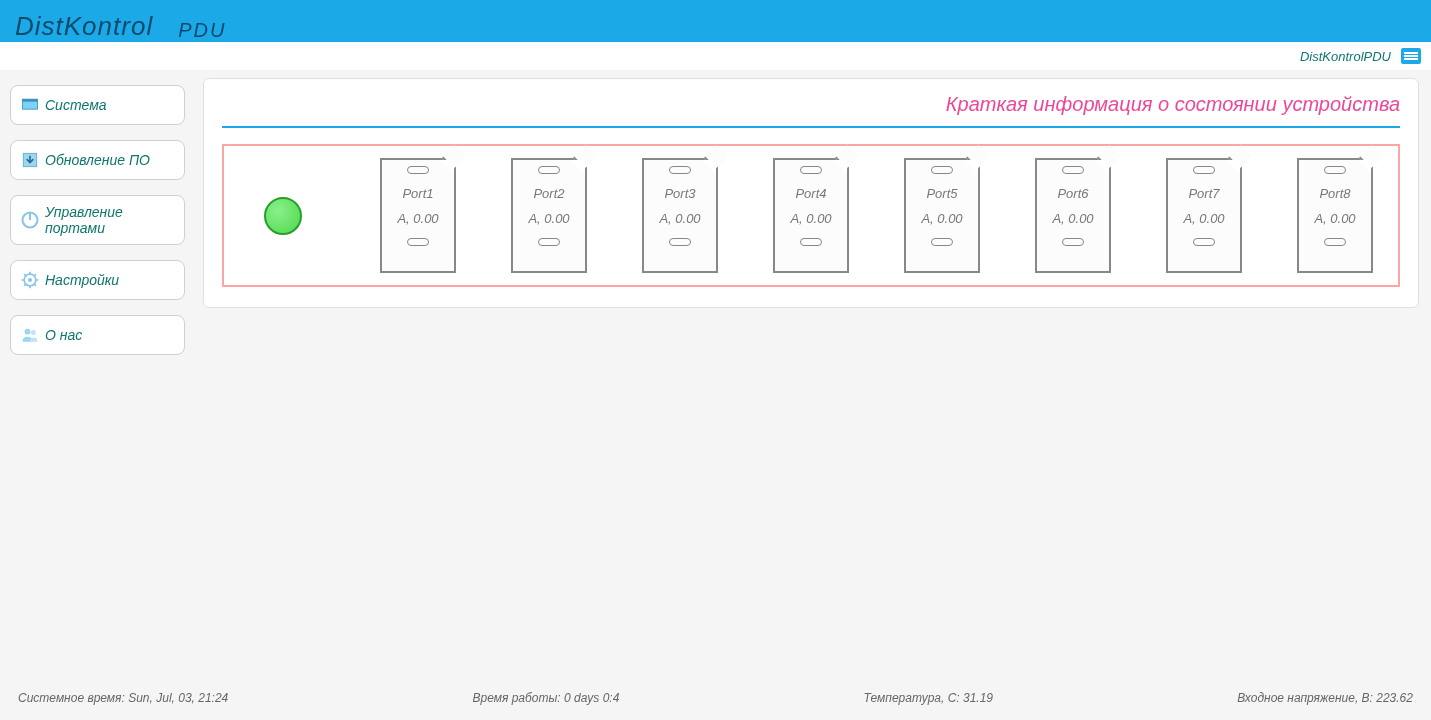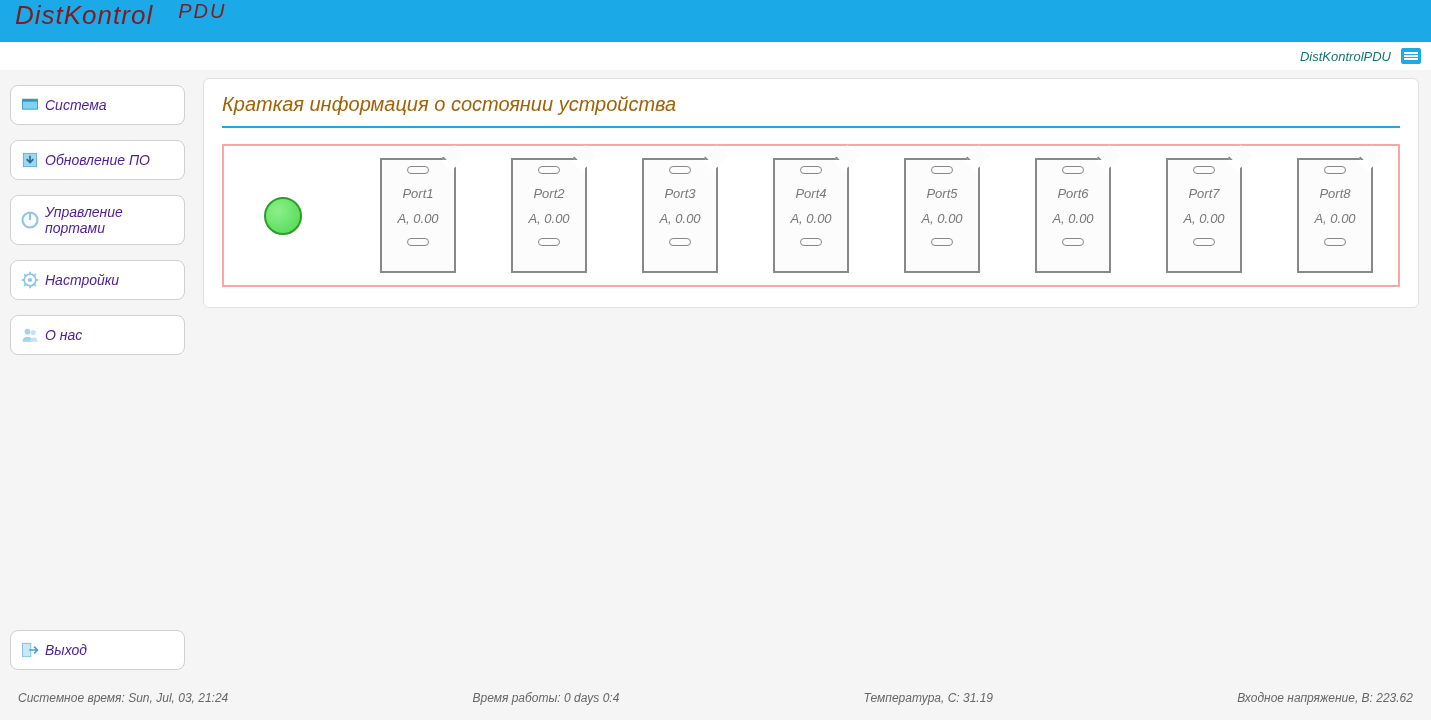--- a/index.html
+++ b/index.html
@@ -12,23 +12,23 @@
       background: #f5f5f5;
       width: 1431px;
       height: 720px;
       overflow: hidden;
       position: relative;
     }
     .header {
       background: #1ca9e8;
       height: 42px;
       display: flex;
-      align-items: flex-start;
+      align-items: flex-end;
       padding: 0 15px;
-      color: #7f1d1d;
+      color: #0c4a6e;
     }
     .brand-name {
       font-size: 26px;
       font-style: italic;
       font-weight: 300;
       letter-spacing: 1px;
     }
     .brand-sub {
       font-size: 20px;
       font-style: italic;
@@ -82,21 +82,21 @@
     .sidebar-item {
       background: white;
       border: 1px solid #d0d0d0;
       border-radius: 8px;
       padding: 8px 8px;
       margin-bottom: 15px;
       display: flex;
       align-items: center;
       cursor: pointer;
       font-size: 14px;
-      color: #4c1d95;
+      color: #0f766e;
       font-style: italic;
       min-height: 38px;
     }
     .sidebar-item .icon {
       width: 22px;
       height: 22px;
       margin-right: 4px;
       display: flex;
       align-items: center;
       justify-content: center;
@@ -110,27 +110,28 @@
       padding: 8px 12px 8px 8px;
     }
     .content-panel {
       background: white;
       border-radius: 6px;
       border: 1px solid #e0e0e0;
       padding: 14px 18px 20px 18px;
       height: auto;
     }
     .panel-title {
-      color: #a16207;
+      color: #ec4899;
       font-size: 20px;
       font-style: italic;
       font-weight: 400;
       padding-bottom: 10px;
       border-bottom: 2px solid #1ca9e8;
       margin-bottom: 16px;
+      text-align: right;
     }
     .ports-container {
       border: 2px solid #fca5a5;
       padding: 12px 20px;
       display: flex;
       align-items: center;
       gap: 48px;
     }
     .status-led {
       width: 38px;
@@ -291,29 +292,20 @@
         <span class="icon">
           <svg viewBox="0 0 24 24">
               <circle cx="9" cy="8" r="3.5" fill="#9dd6f0"></circle>
               <circle cx="16" cy="9" r="3" fill="#c0e3f5"></circle>
               <path d="M3 20 Q3 14 9 14 Q15 14 15 20 Z" fill="#9dd6f0"></path>
               <path d="M12 20 Q12 15 16.5 15 Q21 15 21 20 Z" fill="#c0e3f5"></path>
             </svg>
         </span>
         <span class="sidebar-item-label">О нас</span>
       </div>
-    </div>
-    <div class="sidebar-item">
-      <span class="icon">
-        <svg viewBox="0 0 24 24">
-            <rect x="3" y="4" width="10" height="16" fill="#c8e8f7" stroke="#7bb8d8"></rect>
-            <path d="M11 12 L20 12 M17 8 L21 12 L17 16" fill="none" stroke="#4aa0d0" stroke-width="2"></path>
-          </svg>
-      </span>
-      <span class="sidebar-item-label">Выход</span>
     </div>
   </div>
 
   <div class="content">
     <div class="content-panel">
       <div class="panel-title">Краткая информация о состоянии устройства</div>
       <div class="ports-container">
         <div class="status-led"></div>
         <div class="ports-row" id="ports-row">
             <div class="port-card">

